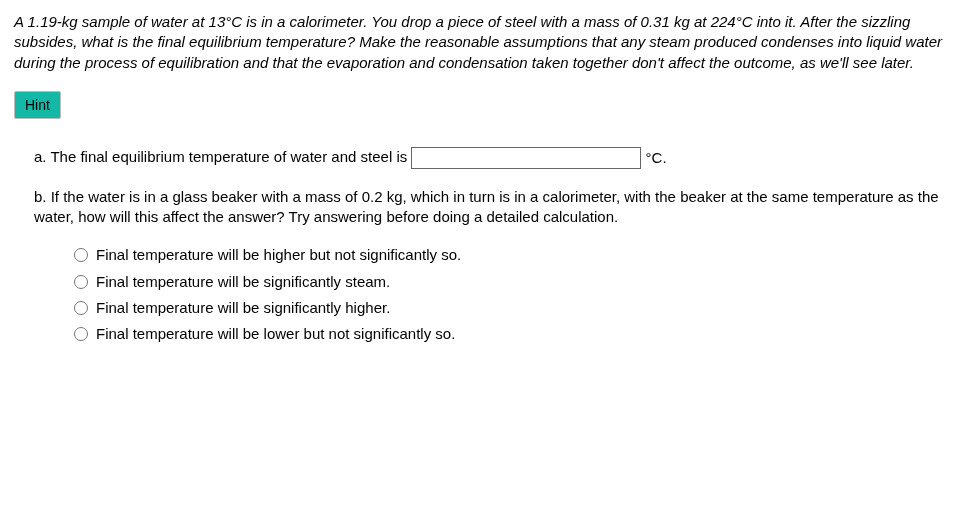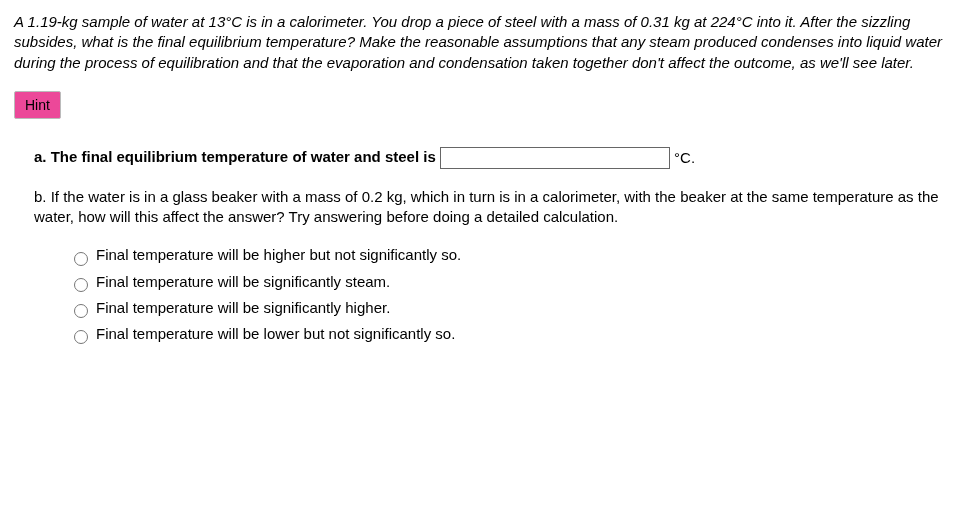--- a/index.html
+++ b/index.html
@@ -17,59 +17,58 @@
       line-height: 1.35;
     }
     .problem-text {
       margin-bottom: 18px;
       max-width: 940px;
       font-style: italic;
     }
     .hint-button {
       display: inline-block;
       border: 1px solid #bbb;
-      background: #ec4899;
+      background: #14b8a6;
       padding: 5px 10px;
       font-family: inherit;
       font-size: 14px;
       border-radius: 2px;
       margin-bottom: 28px;
       cursor: pointer;
     }
     .parts {
       padding-left: 20px;
       max-width: 930px;
     }
     .part {
       margin-bottom: 18px;
     }
     .part-line {
       display: inline;
-      font-weight: bold;
     }
     .text-input {
       border: 1px solid #666;
       height: 22px;
       width: 230px;
       vertical-align: middle;
       font-family: inherit;
       font-size: 14px;
       padding: 0 4px;
     }
     .unit {
       vertical-align: middle;
     }
     .options {
       margin-top: 18px;
       margin-left: 40px;
     }
     .option-row {
       margin-bottom: 6px;
       display: flex;
-      align-items: flex-end;
+      align-items: center;
     }
     .option-row input[type="radio"] {
       margin-right: 8px;
       width: 14px;
       height: 14px;
     }
     .part-c-input {
       margin-top: 6px;
     }
   </style>

